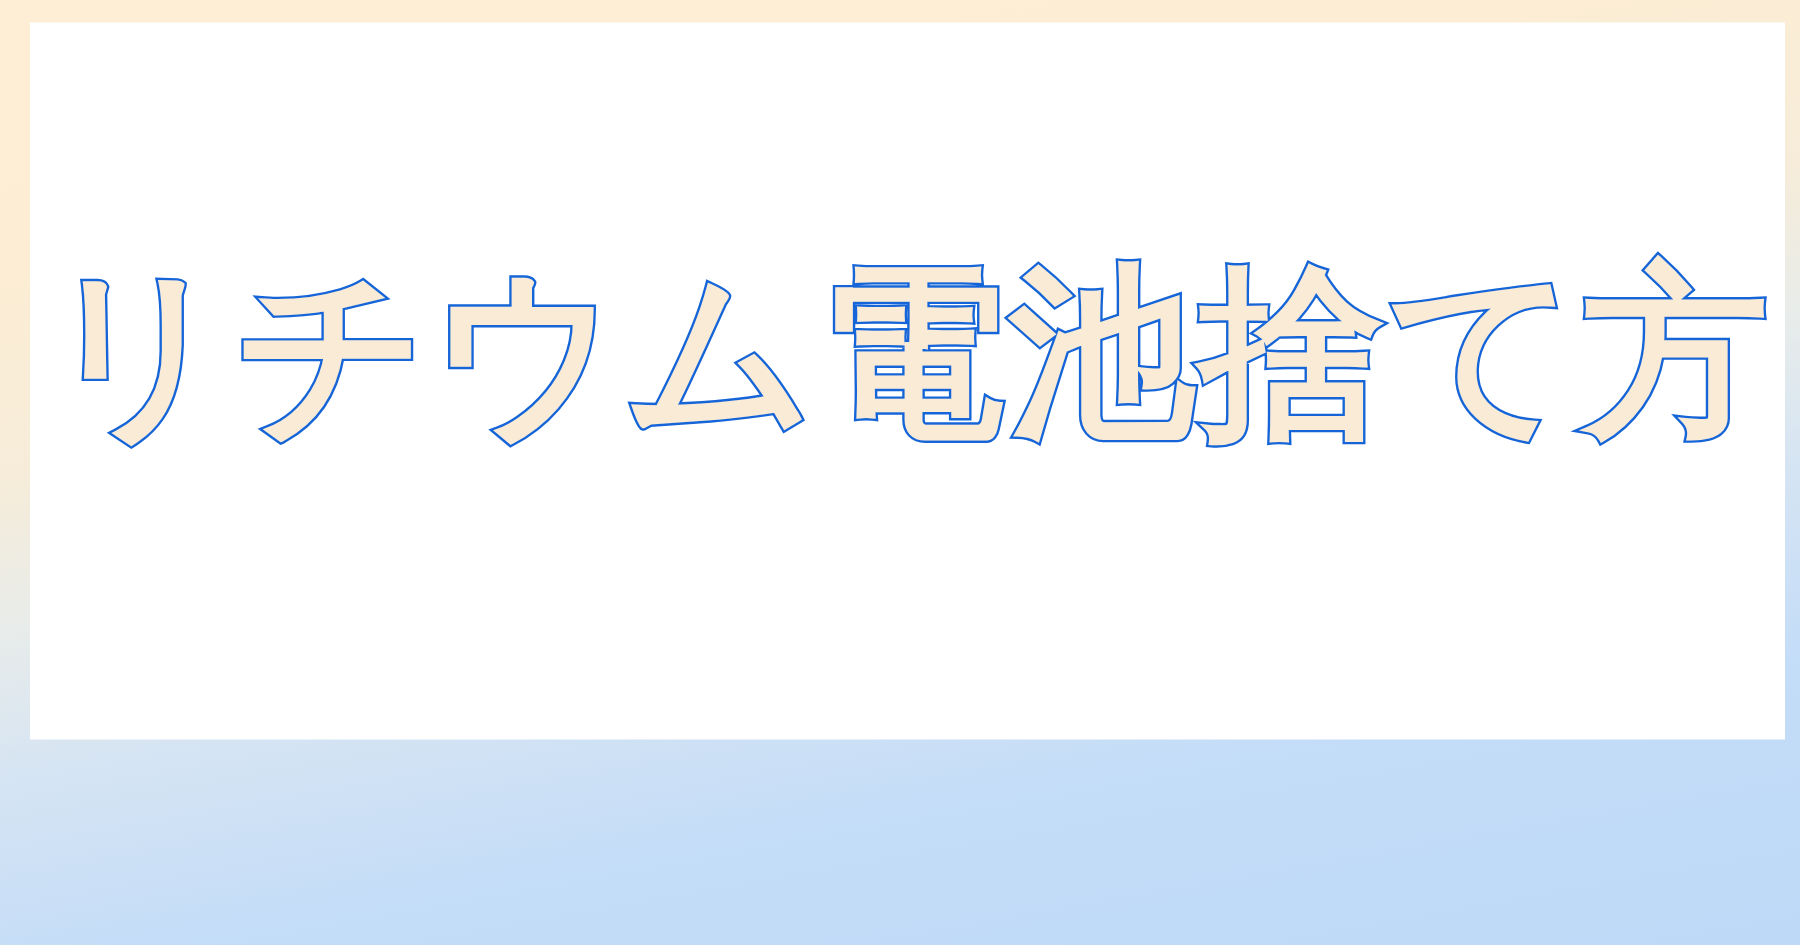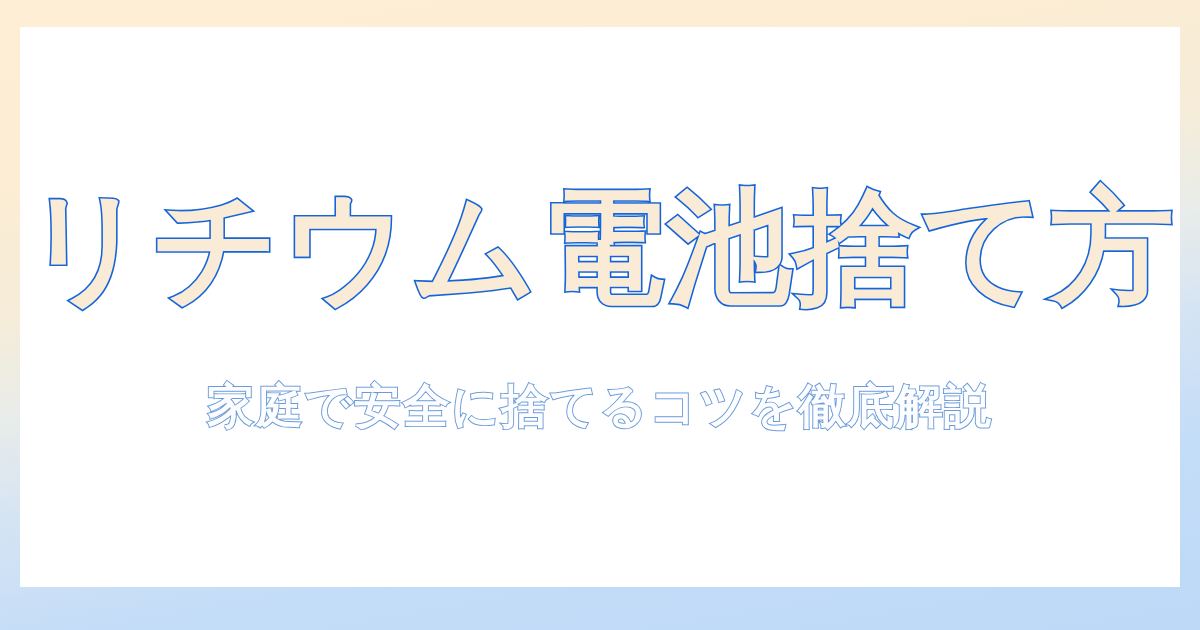--- a/index.html
+++ b/index.html
@@ -27,29 +27,30 @@
       #d5e4f3 62%,
       #c3dcf8 78%,
       #bdd9f7 100%
     );
   }
 
   
   #card {
     position: absolute;
     left: 20px;
-    top: 27px;
+    top: 15px;
     width: 1160px;
-    height: 560px;
+    height: 478px;
     background: #ffffff;
     display: flex;
     flex-direction: column;
     align-items: center;
     justify-content: flex-start;
     overflow: hidden;
+    padding-left: 10px;
   }
 
   
   .title-wrap {
     position: absolute;
     left: 0;
     top: 155px;
     width: 100%;
     text-align: center;
     line-height: 1;
@@ -97,19 +98,16 @@
 <body>
 
 <div id="canvas">
 
   <div id="card">
 
     <div class="title-wrap">
       <span class="title">リチウム電池捨て方</span>
     </div>
 
-    <div class="subtitle-wrap">
-      <span class="subtitle">家庭で安全に捨てるコツを徹底解説</span>
-    </div>
 
   </div>
 
 </div>
 
 </body></html>

